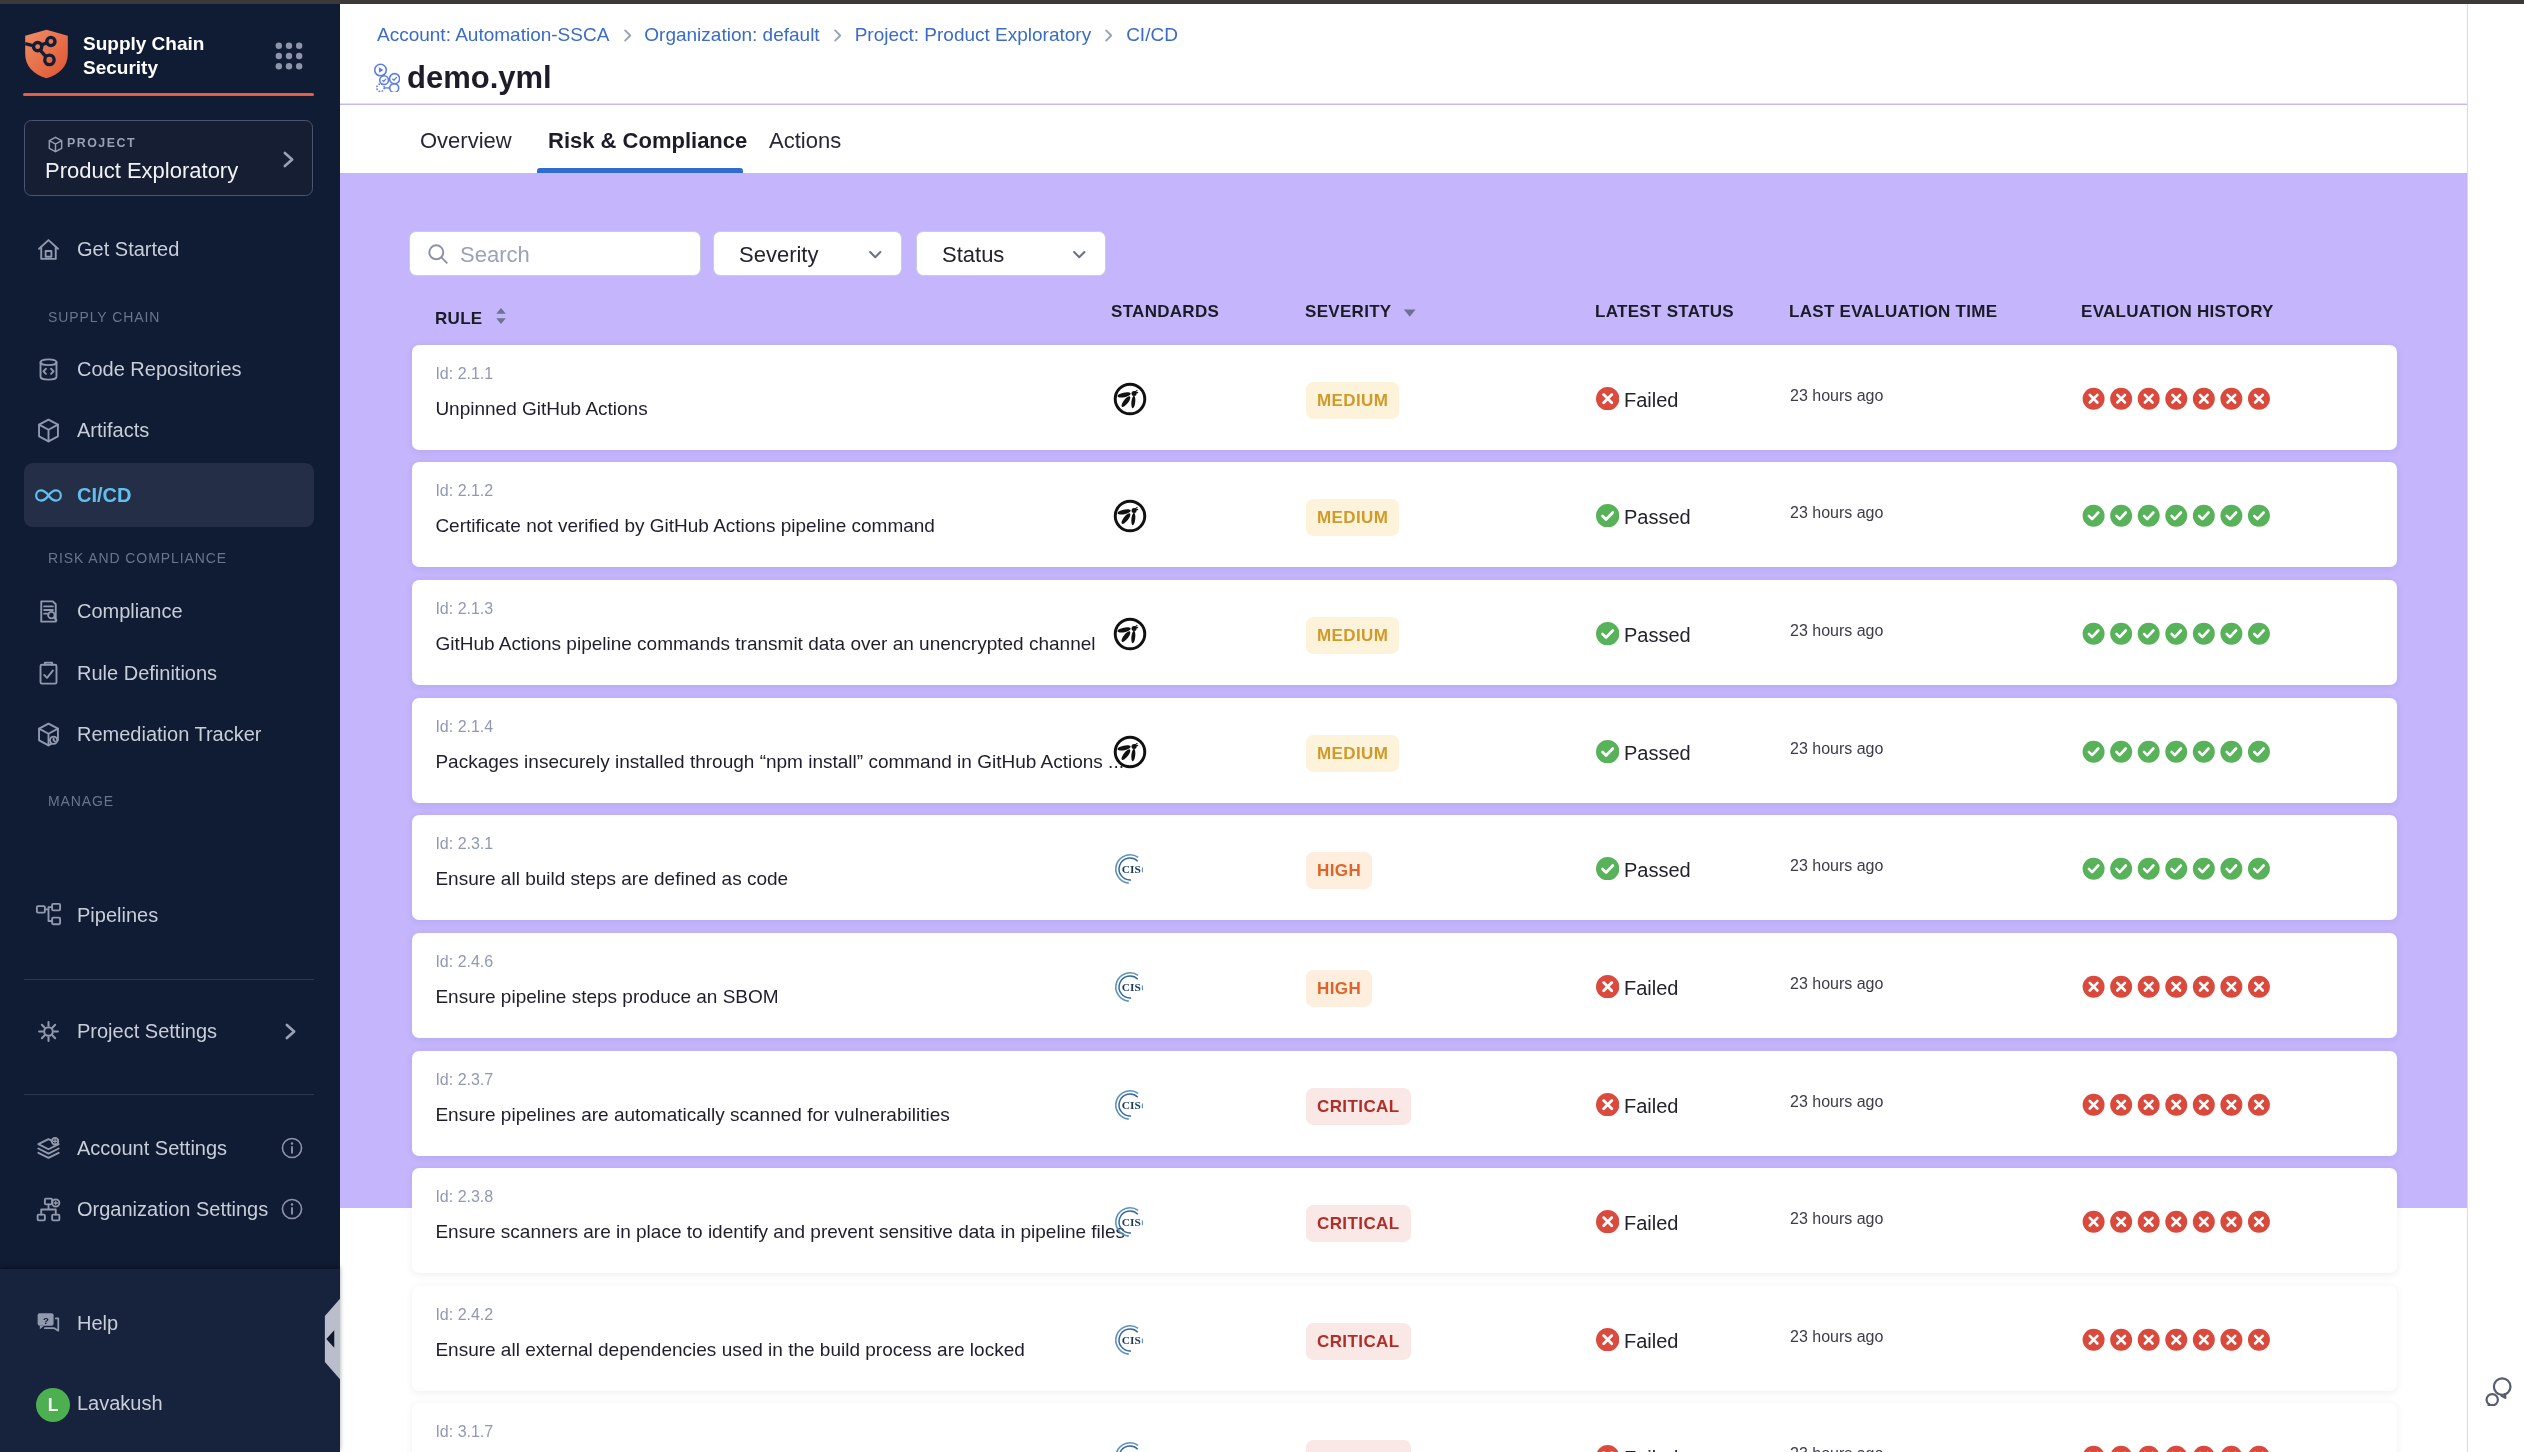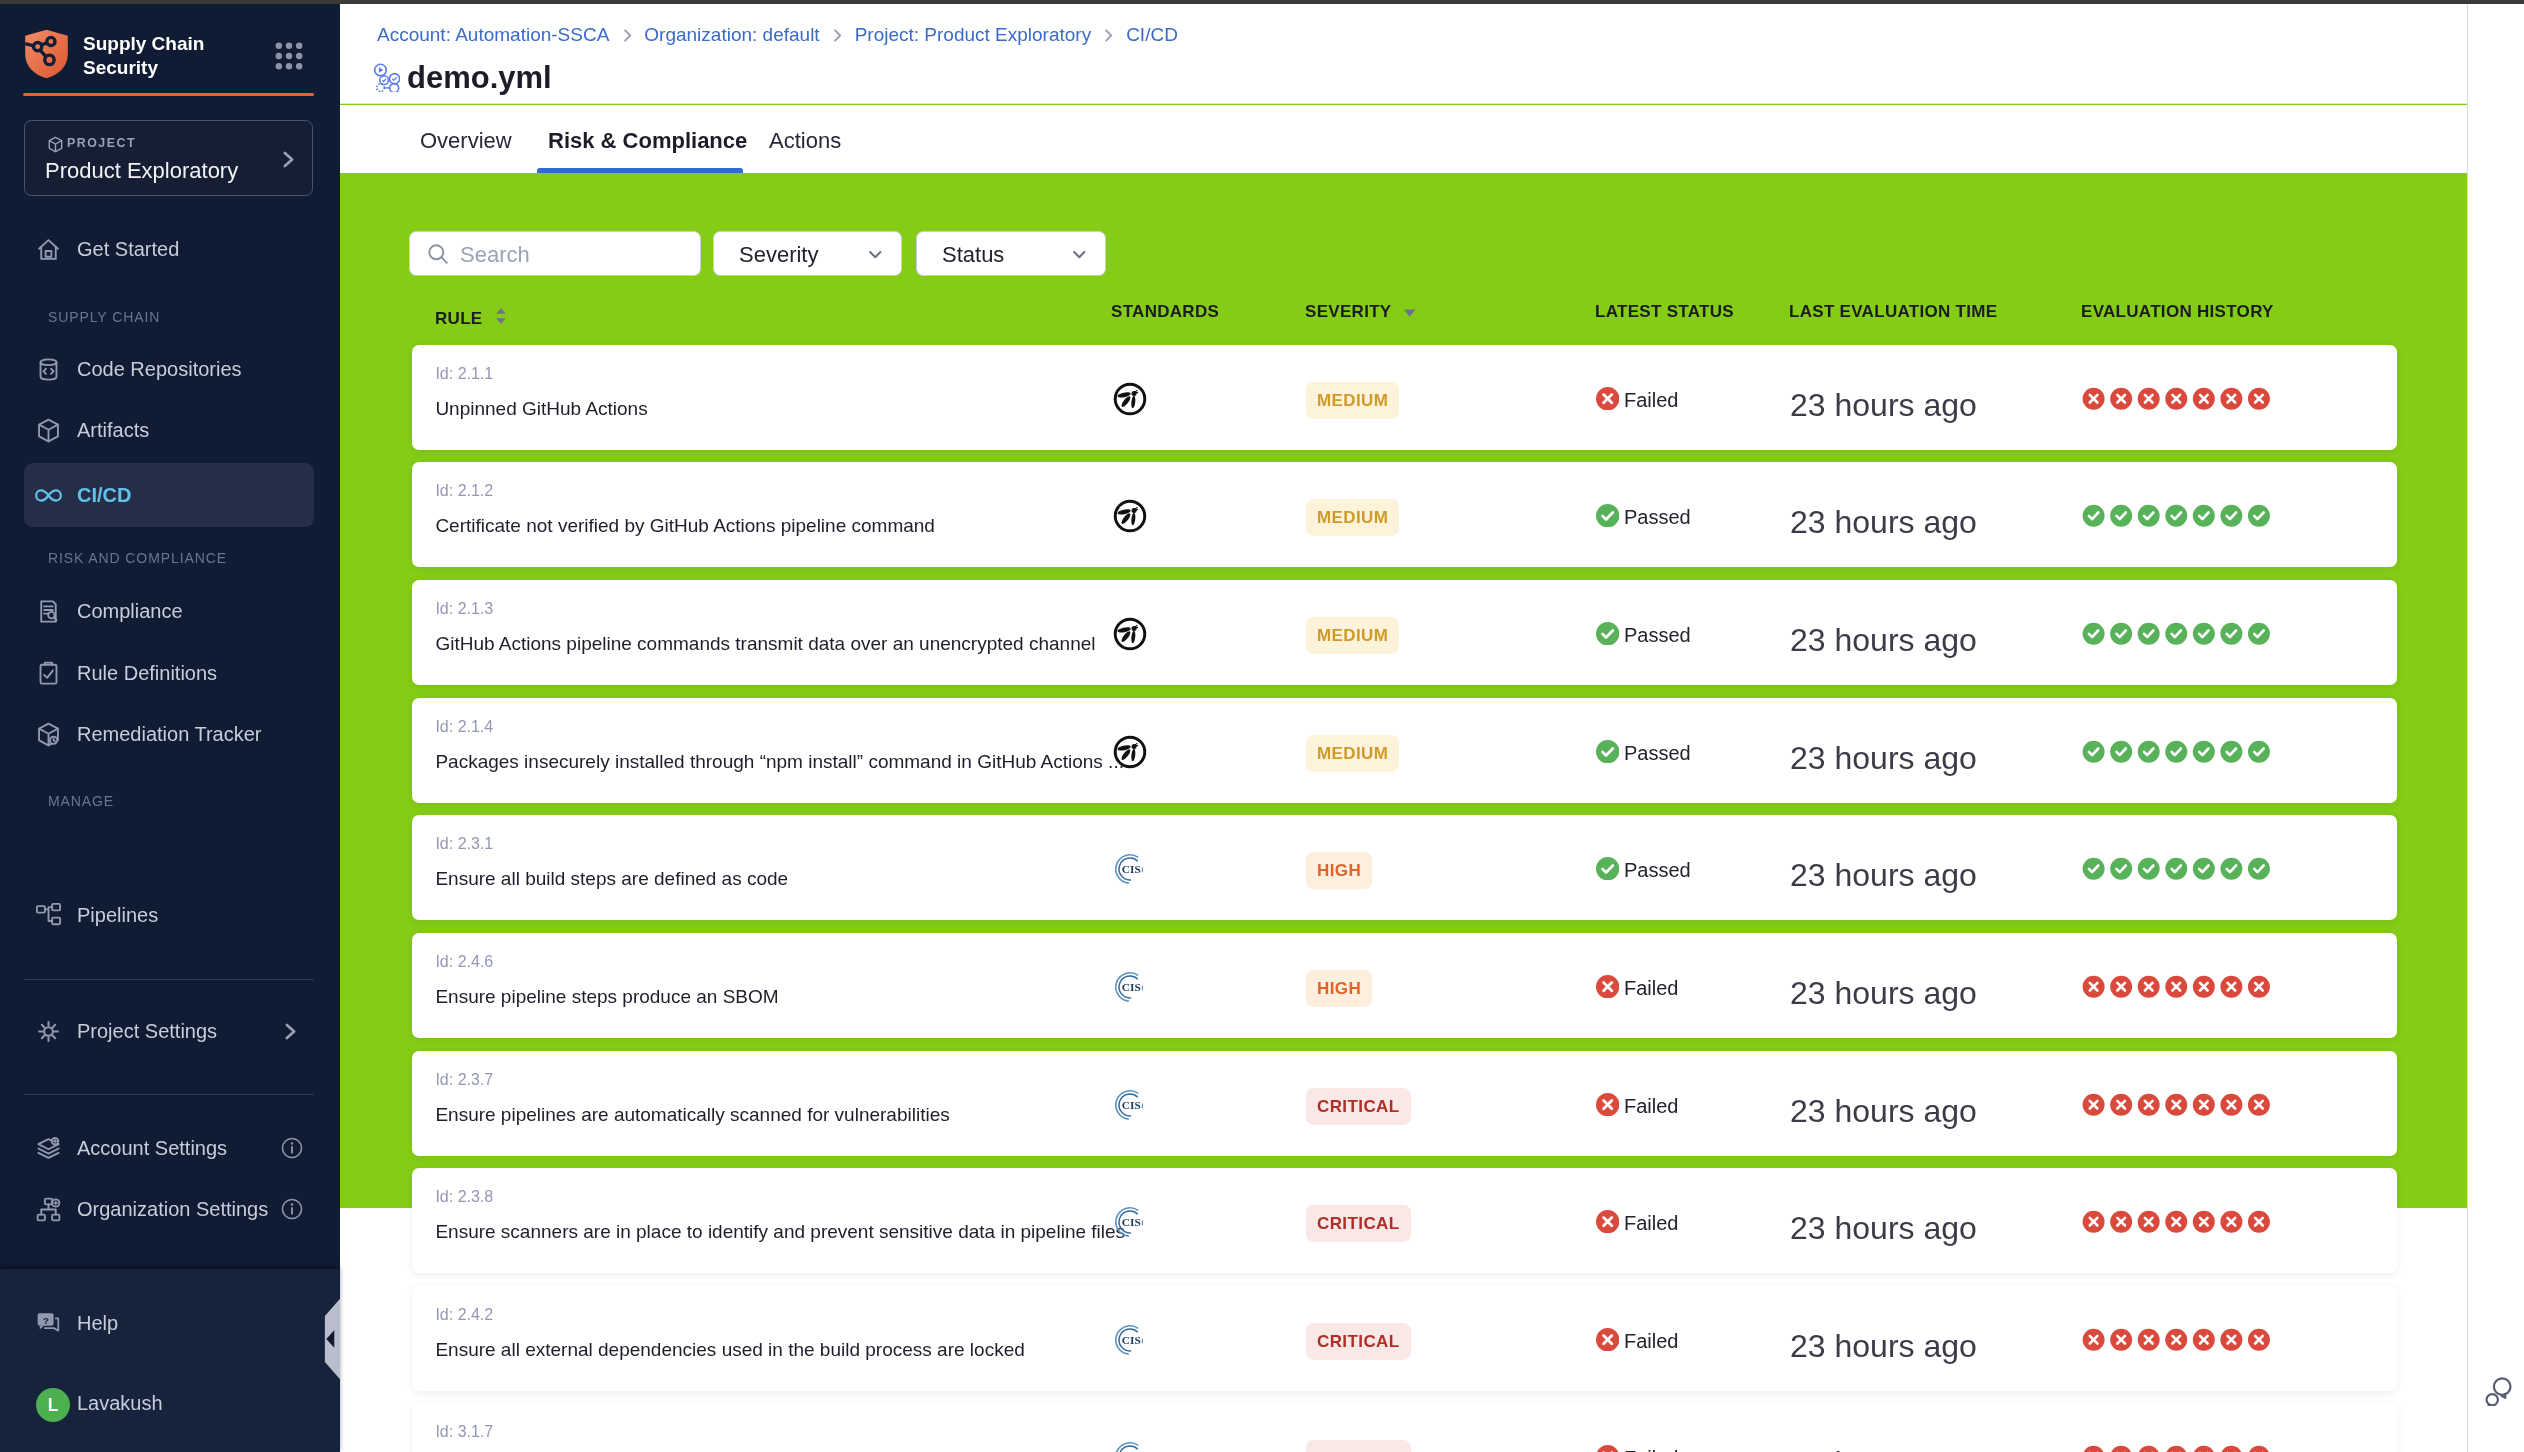--- a/index.html
+++ b/index.html
@@ -17,21 +17,21 @@
 .nav { position:absolute; left:24px; width:290px; height:64px; display:flex; align-items:center;text-align:right; }
 .nav.sel { background:#242f47; border-radius:8.8px; }
 .nico { position:absolute; left:9.5px; top:17.5px; width:29px; height:29px; }
 .nlab { position:absolute; left:53px; font-size:20px; color:#c7cdd9; white-space:nowrap; }
 .nav.sel .nlab { color:#63c0ec; }
 .seclab { position:absolute; left:48px; font-size:14px; letter-spacing:0.9px; color:#69758e; white-space:nowrap; }
 .sdiv { position:absolute; left:24px; width:290px; height:0; border-top:1.5px solid #2c3650; }
 #botpan { position:absolute; left:0; top:1269px; width:340px; height:183px; background:#17233c; box-shadow:0 -2.2px 4.4px rgba(0,0,0,.35); }
 .avatar { position:absolute; left:36px; top:1388px; width:34px; height:34px; border-radius:50%; background:#4caf50; color:#fff; font-size:17.5px; font-weight:bold; display:flex; align-items:center; justify-content:center; }
 
-#main { position:absolute; left:340px; top:0; width:2185px; height:1208px; background:#84cc16; }
+#main { position:absolute; left:340px; top:0; width:2185px; height:1208px; background:#c4b5fd; }
 #hdr { position:absolute; left:0; top:0; width:2127px; height:104px; background:#fff; border-bottom:1.5px solid #e2e3ea; }
 #bc { position:absolute; left:37px; top:24px; display:flex; align-items:center; gap:10.2px; font-size:19px; color:#3a6bc8; white-space:nowrap; }
 #t-ic { position:absolute; left:34px; top:63px; }
 #t-tx { position:absolute; left:67px; top:60px; font-size:31px; font-weight:bold; color:#1d1d2a; }
 #tabs { position:absolute; left:0; top:105px; width:2127px; height:68px; background:#fff; }
 #tabs .tb { position:absolute; top:22.6px; font-size:22px; color:#272738; }
 #tabs .ul { position:absolute; left:197px; top:63px; width:206px; height:5.1px; background:#2e6cd2; border-radius:2.9px 2.9px 0 0; }
 
 .inp { position:absolute; background:#fff; border:1.5px solid #c8cdd9; border-radius:7.3px; height:45px; top:231px; }
 
@@ -39,21 +39,21 @@
 .row { position:absolute; left:72px; width:1985px; height:105px; background:#fff; border-radius:7px; box-shadow:0 1.5px 7.3px rgba(35,45,75,.08); }
 .rid { position:absolute; left:23.4px; top:20px; font-size:16px; color:#9298b4; }
 .rname { position:absolute; left:23.4px; top:53px; font-size:19px; color:#1e1e2c; white-space:nowrap; }
 .sticon { position:absolute; left:701px; top:37px; }
 .badge { position:absolute; left:894px; top:37px; height:37px; border-radius:7.3px; font-weight:bold; font-size:17px; letter-spacing:0.4px; display:flex; align-items:center; padding:0 11px; }
 .badge.med { background:#fdf3da; color:#d09a2a; }
 .badge.high { background:#fdeedd; color:#e2632a; }
 .badge.crit { background:#fae8e6; color:#b02e27; }
 .stat-ic { position:absolute; left:1184px; top:42px; }
 .stat-tx { position:absolute; left:1212px; top:44px; font-size:20px; color:#23232e; }
-.time { position:absolute; left:1378px; top:42px; font-size:32px; color:#3c3c49; }
+.time { position:absolute; left:1378px; top:42px; font-size:16px; color:#3c3c49; }
 .hist { position:absolute; left:1669px; top:42px; }
 #gutter { position:absolute; left:2127px; top:3.7px; width:58px; height:1449px; background:#fff; border-left:1.5px solid #d8dae4; }
 #gutter .chat { position:absolute; left:15.3px; top:1371px; }
 </style></head>
 <body>
 <div id="side">
   <div class="logo"><svg width="47" height="50" viewBox="0 0 64 68">
 <defs>
           <linearGradient id="sg" x1="0" y1="0" x2="1" y2="1">
 <stop offset="0" stop-color="#f08d67"></stop>

